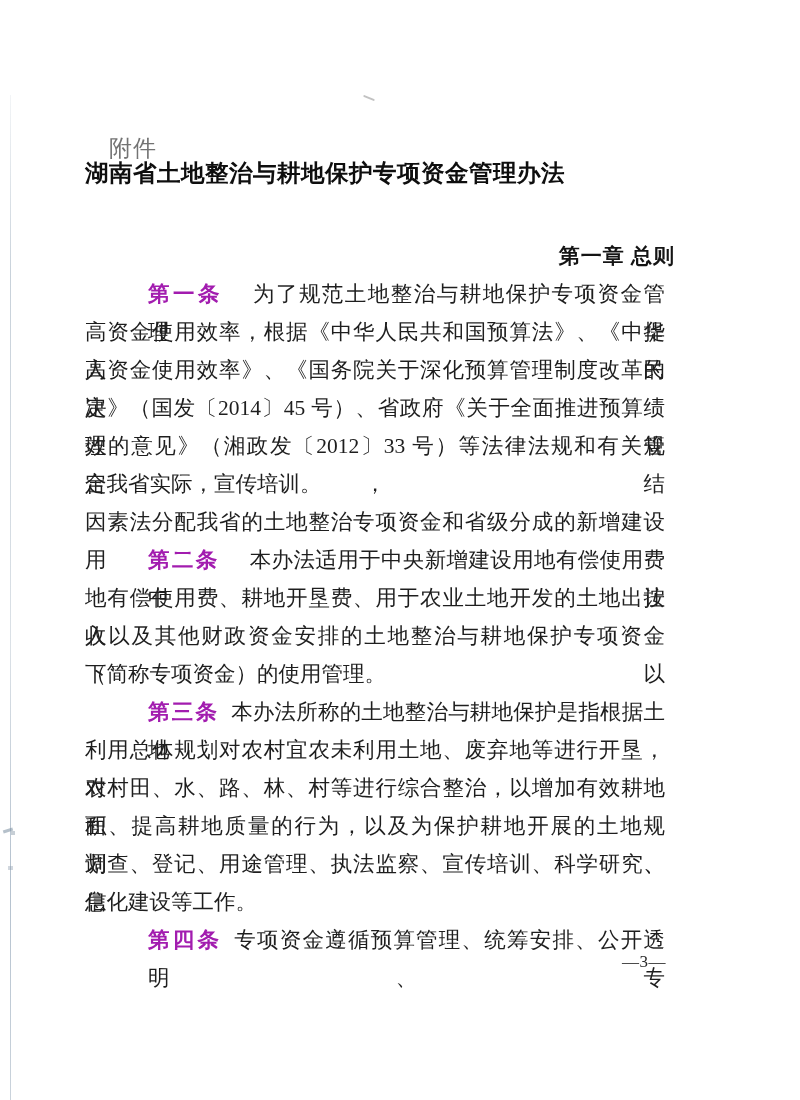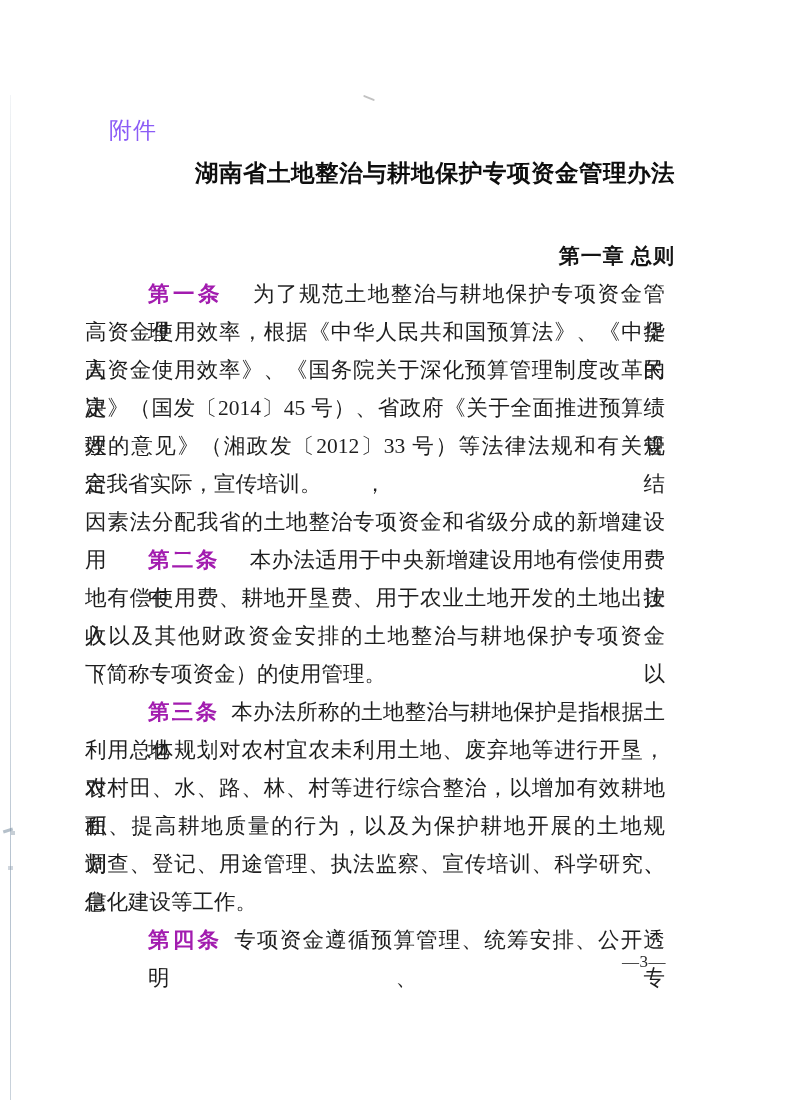--- a/index.html
+++ b/index.html
@@ -74,31 +74,31 @@
     height: 2px;
     background: rgba(120,120,120,0.45);
     transform: rotate(22deg);
     border-radius: 2px;
   }
 
   
   .attachment {
     position: absolute;
     left: 109px;
-    top: 115px;
+    top: 133px;
     font-size: 23px;
     letter-spacing: 1px;
-    color: #8b5cf6;
+    color: #737373;
   }
   .doc-title {
     position: absolute;
     left: 85px;
     width: 590px;
     top: 157px;
-    text-align: right;
+    text-align: left;
     font-size: 23.5px;
     font-weight: bold;
     letter-spacing: 0.5px;
     color: #0e0e0e;
   }
   .chapter-heading {
     position: absolute;
     left: 85px;
     width: 590px;
     top: 242px;

